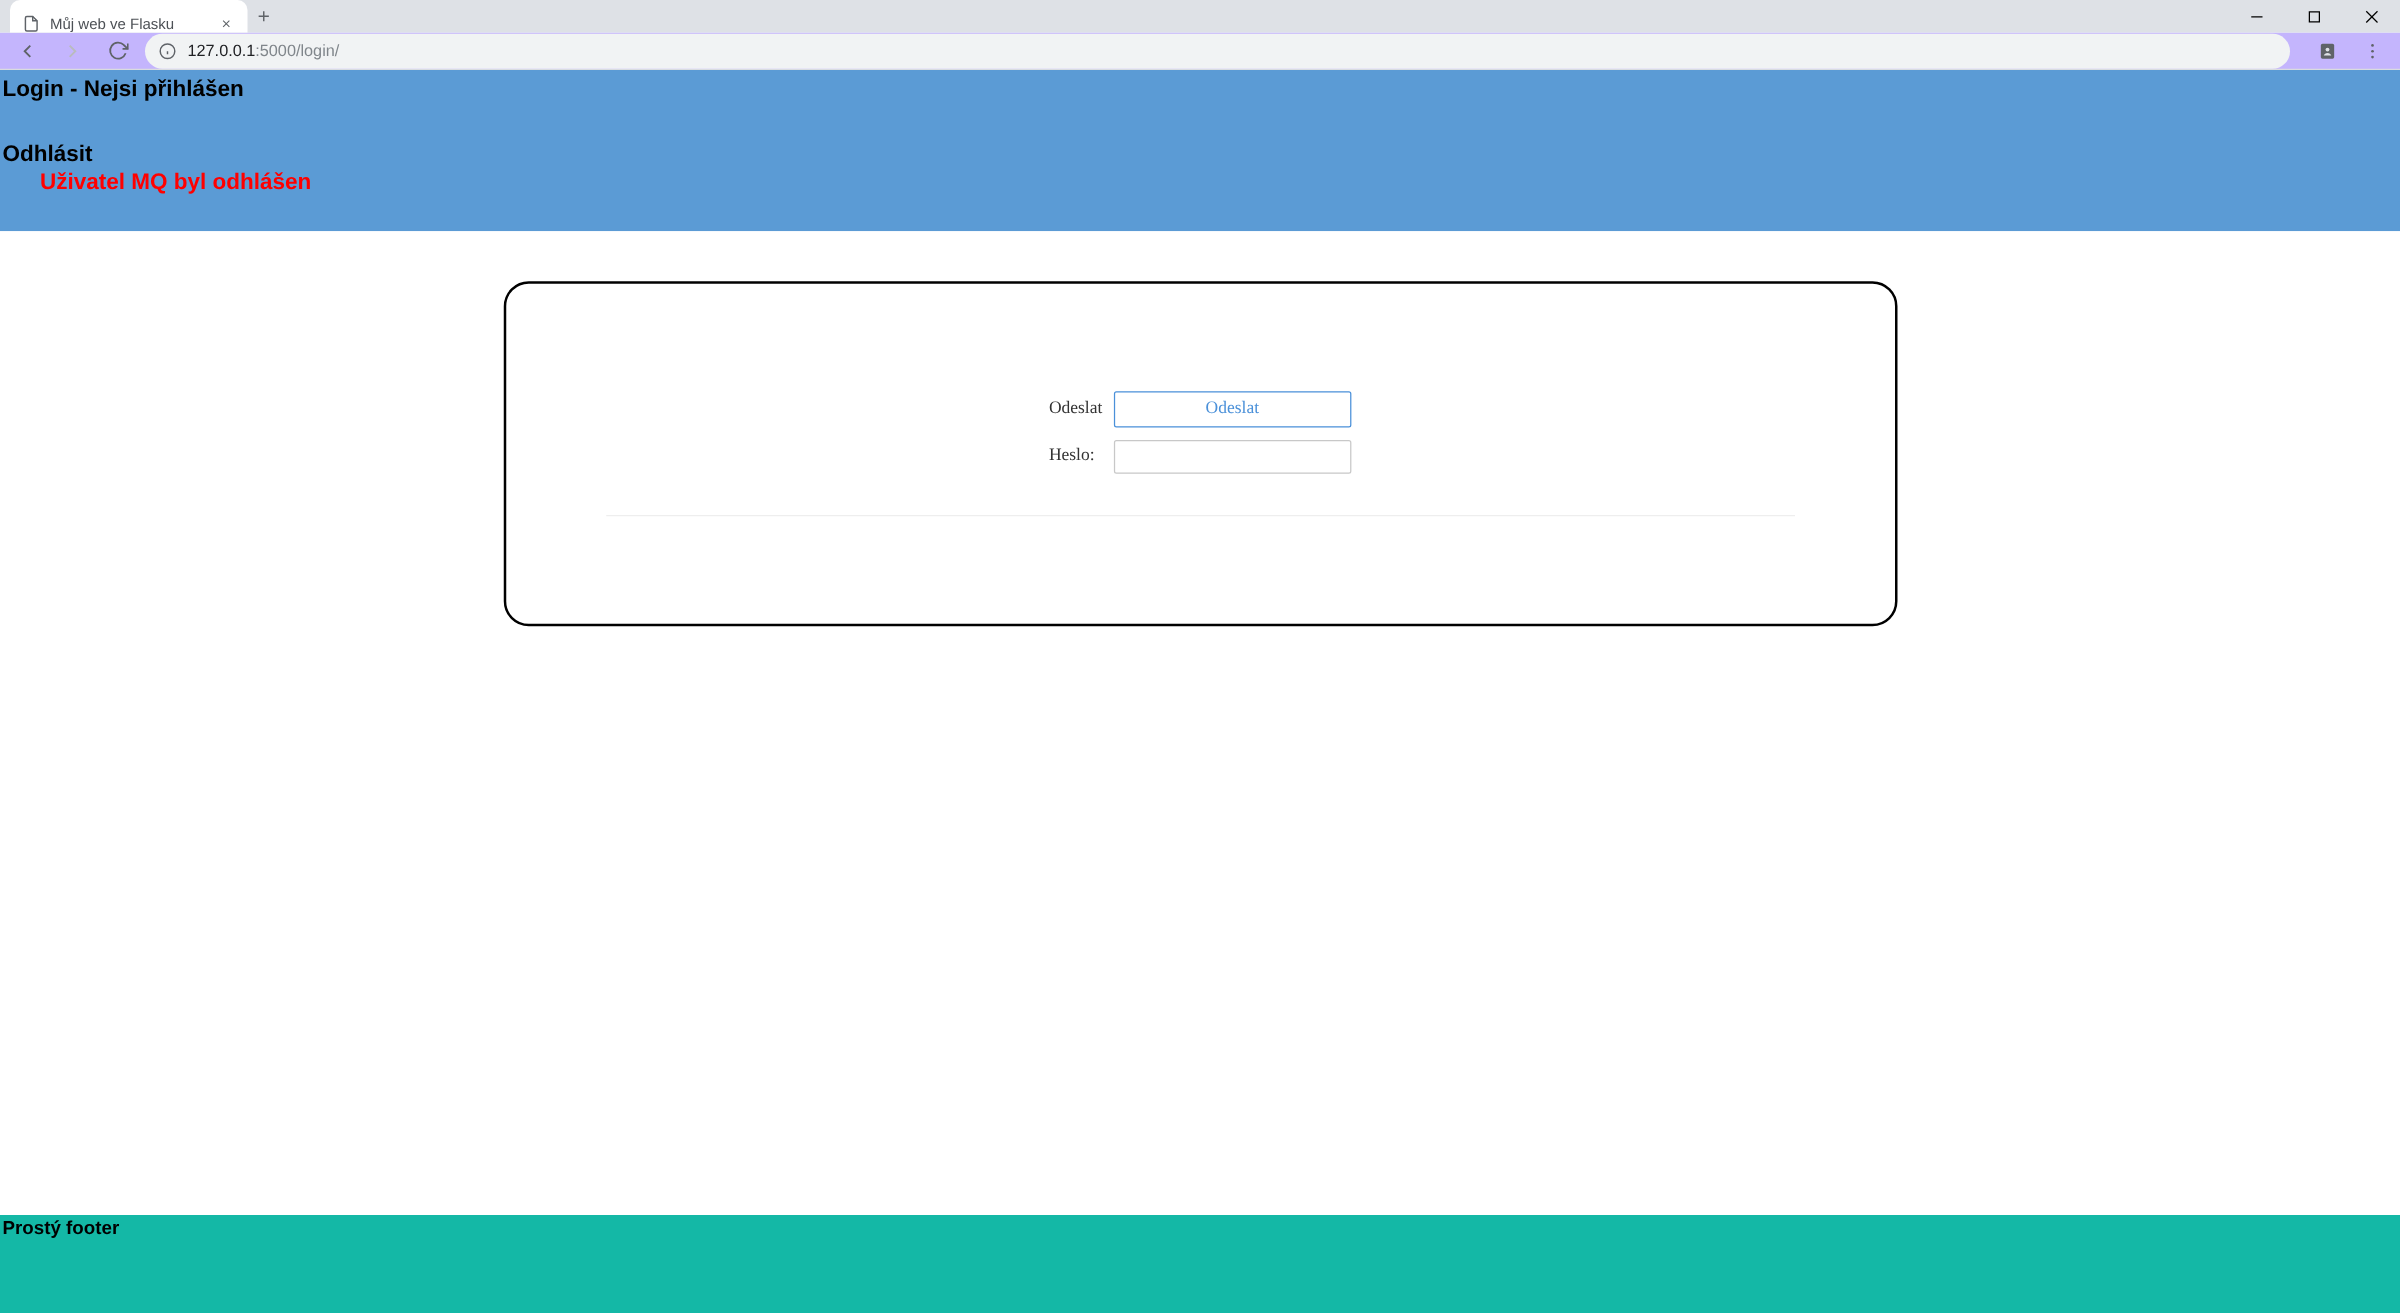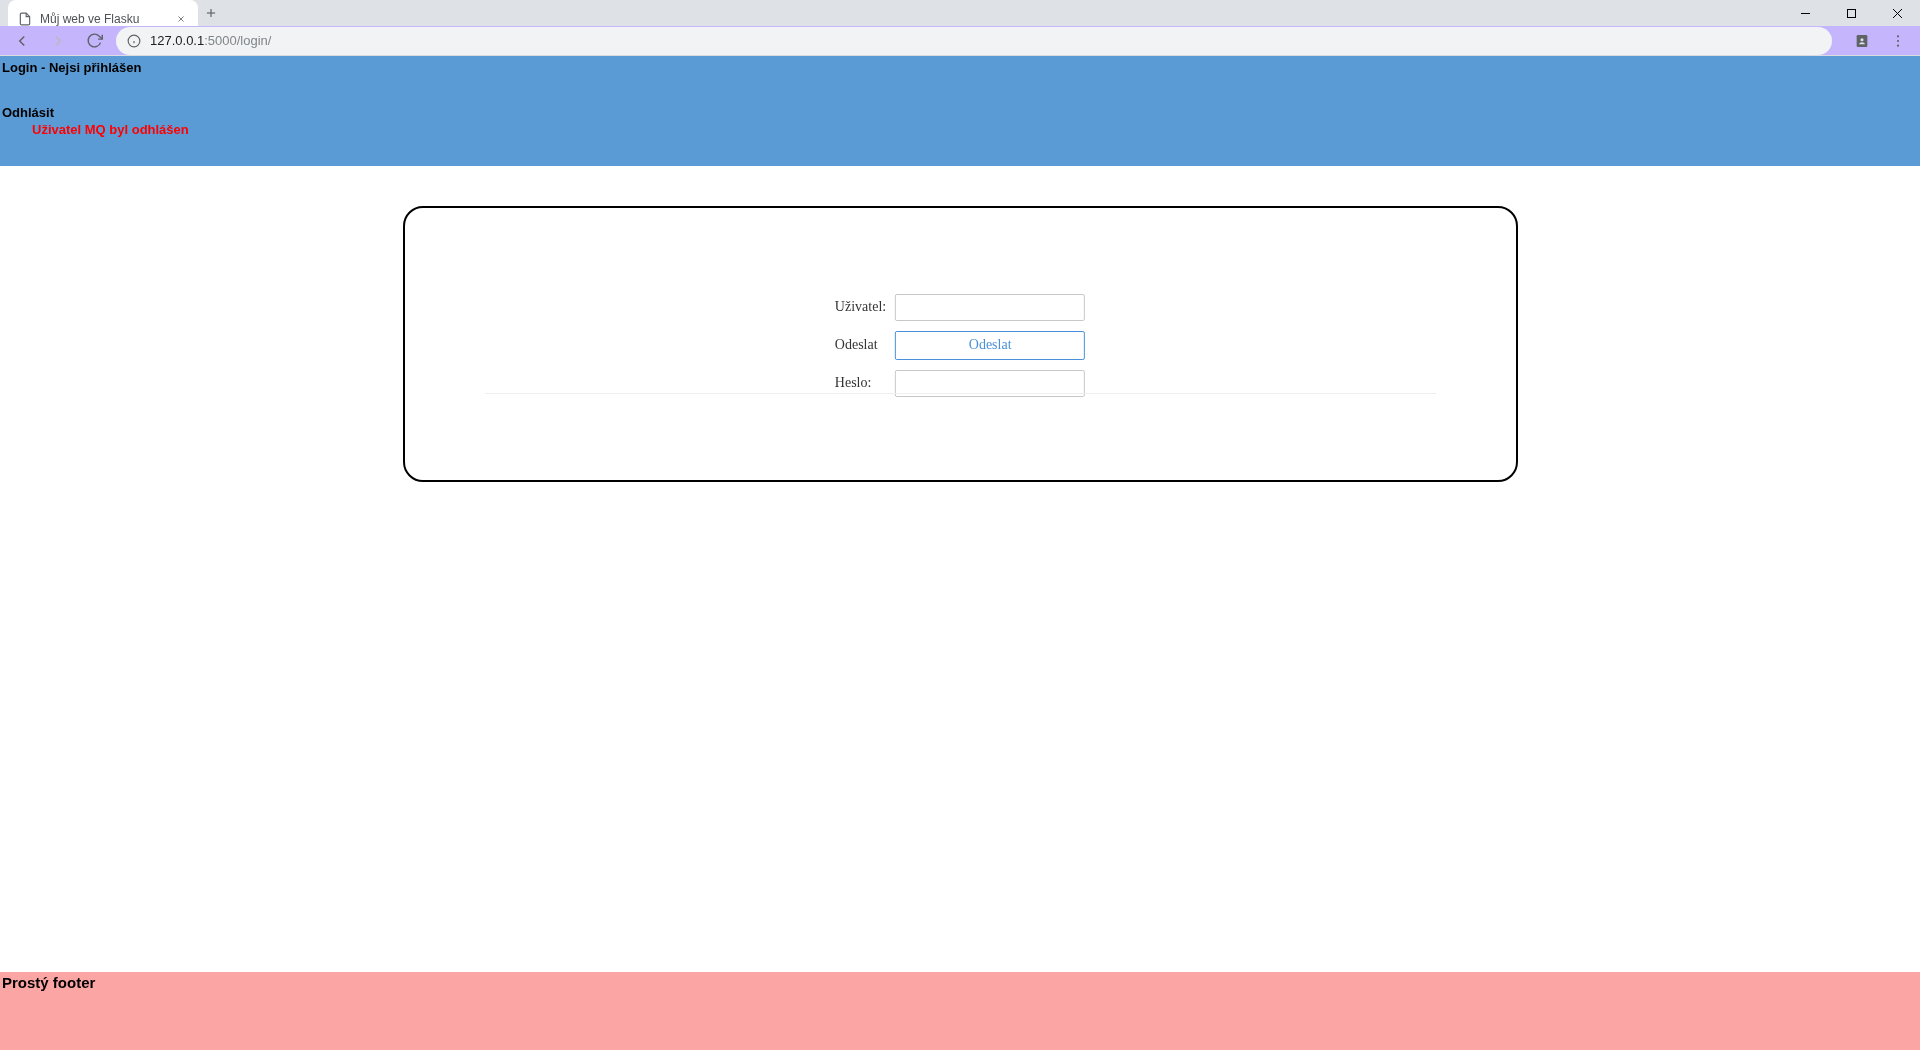--- a/index.html
+++ b/index.html
@@ -67,21 +67,21 @@
     .addr-container .info-icon { color: #5f6368; width: 16px; height: 16px; display:inline-flex; align-items:center; justify-content:center; }
     .addr-greyed { color: #80868b; }
     .right-icons { display: flex; align-items: center; gap: 8px; padding-left: 8px; }
 
     
     .page-banner {
       background: #5b9bd5;
       padding: 4px 2px 28px 2px;
       font-family: Arial, sans-serif;
       font-weight: bold;
-      font-size: 13px;
+      font-size: 18px;
       line-height: 1.25;
     }
     .banner-line1 { color: #000; }
     .banner-line2 { color: #000000; margin-top: 29px; }
     .banner-line3 { color: #ff0000; margin-left: 30px; }
 
     
     .page-content {
       flex: 1;
       display: flex;
@@ -133,21 +133,21 @@
       position: absolute;
       left: 80px;
       right: 80px;
       top: 185px;
       height: 0;
       border-top: 1px solid #eee;
     }
 
     
     .page-footer {
-      background: #fca5a5;
+      background: #14b8a6;
       height: 78px;
       padding: 2px;
       font-family: Arial, sans-serif;
       font-weight: bold;
       font-size: 15px;
       color: #000;
     }
   </style>
 </head>
 <body>
@@ -245,24 +245,20 @@
   <div class="banner-line1">Login - Nejsi přihlášen</div>
   <div class="banner-line2">Odhlásit</div>
   <div class="banner-line3">Uživatel MQ byl odhlášen</div>
 </div>
 
 <div class="page-content">
   <div class="login-card">
     <div class="form-wrap">
       <table class="form-table">
         <tbody>
-            <tr>
-          <td class="lbl">Uživatel:</td>
-          <td><input type="text" class="txt-input" value="" style=""></td>
-        </tr>
         <tr>
           <td class="lbl">Odeslat</td>
           <td><button class="submit-btn">Odeslat</button></td>
         </tr>
         <tr>
           <td class="lbl">Heslo:</td>
           <td><input type="password" class="txt-input" value="" style=""></td>
         </tr>
       </tbody>
         </table>

